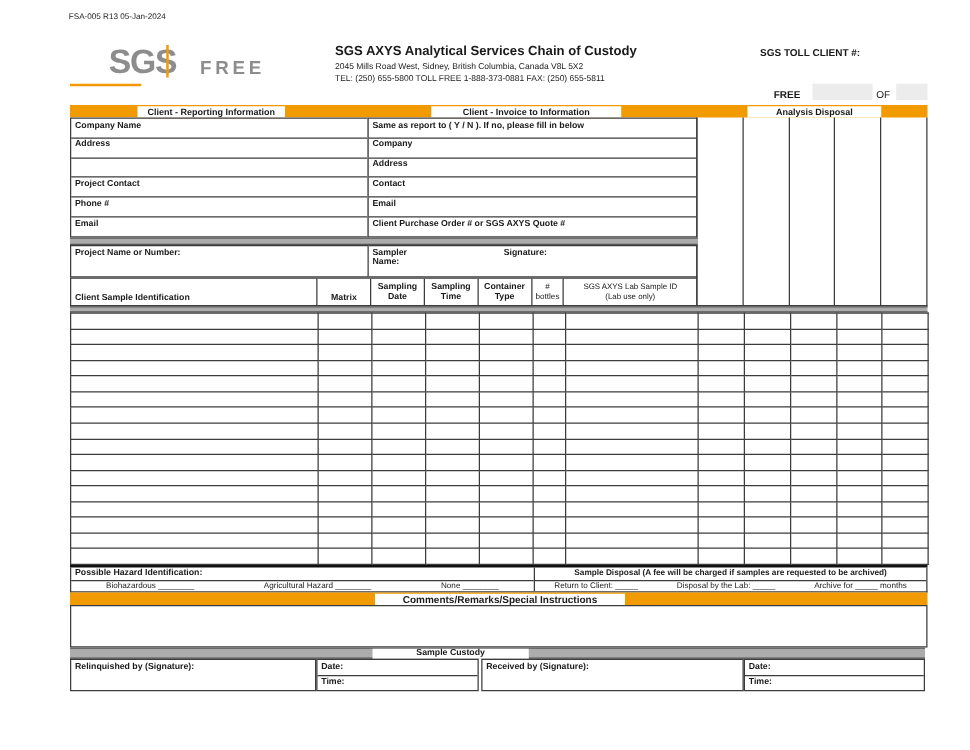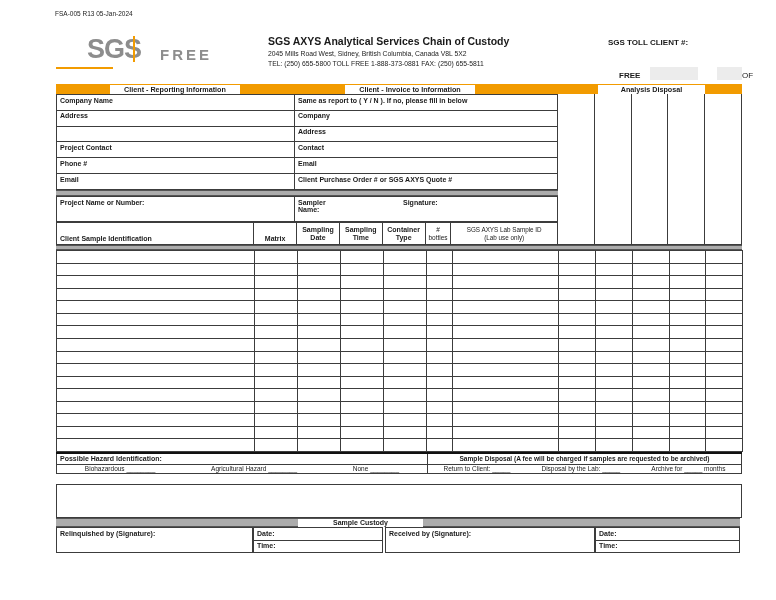--- a/index.html
+++ b/index.html
@@ -18,28 +18,28 @@
 
   
   .hdr-center { position:absolute; left:268px; top:35px; width:324px; text-align:left; }
   .hdr-title { font-size:10.5px; font-weight:700; }
   .hdr-sub { font-size:6.8px; margin-top:3px; color:#222; }
 
   .client-num { position:absolute; left:608px; top:38px; font-size:8px; font-weight:700; }
 
   .page-label { position:absolute; left:619px; top:71px; font-size:8px; font-weight:700; }
   .page-box-1 { position:absolute; left:650px; top:67px; width:48px; height:13px; background:var(--input-gray,#ECECEC); }
-  .of-label { position:absolute; left:742px; top:71px; font-size:8px; font-weight:400; }
+  .of-label { position:absolute; left:701px; top:71px; font-size:8px; font-weight:400; }
   .page-box-2 { position:absolute; left:717px; top:67px; width:25px; height:13px; background:var(--input-gray,#ECECEC); }
 
   
   .section-band { position:absolute; left:56px; top:84px; width:686px; height:10px; background:var(--orange,#F29B00); }
   .band-label { position:absolute; top:0.5px; height:9px; line-height:9px; background:#fff; font-size:7.2px; font-weight:700; text-align:center; }
-  .bl-reporting { left:54px; width:130px; }
-  .bl-invoice { left:289px; width:130px; }
+  .bl-reporting { left:54px; width:118px; }
+  .bl-invoice { left:289px; width:152px; }
   .bl-analysis { left:542px; width:107px; }
 
   
   .box { border:1px solid #3c3c3c; background:#fff; }
   .info-left { position:absolute; left:56px; top:94px; width:239px; height:96px; display:flex; flex-direction:column; }
   .info-mid  { position:absolute; left:294px; top:94px; width:264px; height:96px; display:flex; flex-direction:column; }
   .info-row { flex:1; border-bottom:1px solid #3c3c3c; font-size:7px; font-weight:700; padding:1.5px 0 0 3px; overflow:hidden; }
   .info-row:last-child { border-bottom:none; }
 
   .analysis-top { position:absolute; left:557px; top:94px; width:185px; height:151px; display:flex; border:1px solid #3c3c3c; border-top:none; }
@@ -447,20 +447,23 @@
     <div class="hazard-right">
       <div class="hz-title hz-title-center">Sample Disposal (A fee will be charged if samples are requested to be archived)</div>
       <div class="hz-options">
         <span>Return to Client: _____</span>
         <span>Disposal by the Lab: _____</span>
         <span>Archive for _____ months</span>
       </div>
     </div>
   </div>
 
+  <div class="comments-band">
+    <div class="comments-label">Comments/Remarks/Special Instructions</div>
+  </div>
   <div class="comments-box"></div>
 
   <div class="custody-band">
     <div class="custody-label">Sample Custody</div>
   </div>
 
   <div class="sig-box sig-a">Relinquished by (Signature):</div>
   <div class="dt-box dt-b">
     <div class="dt-cell">Date:</div>
     <div class="dt-cell">Time:</div>

